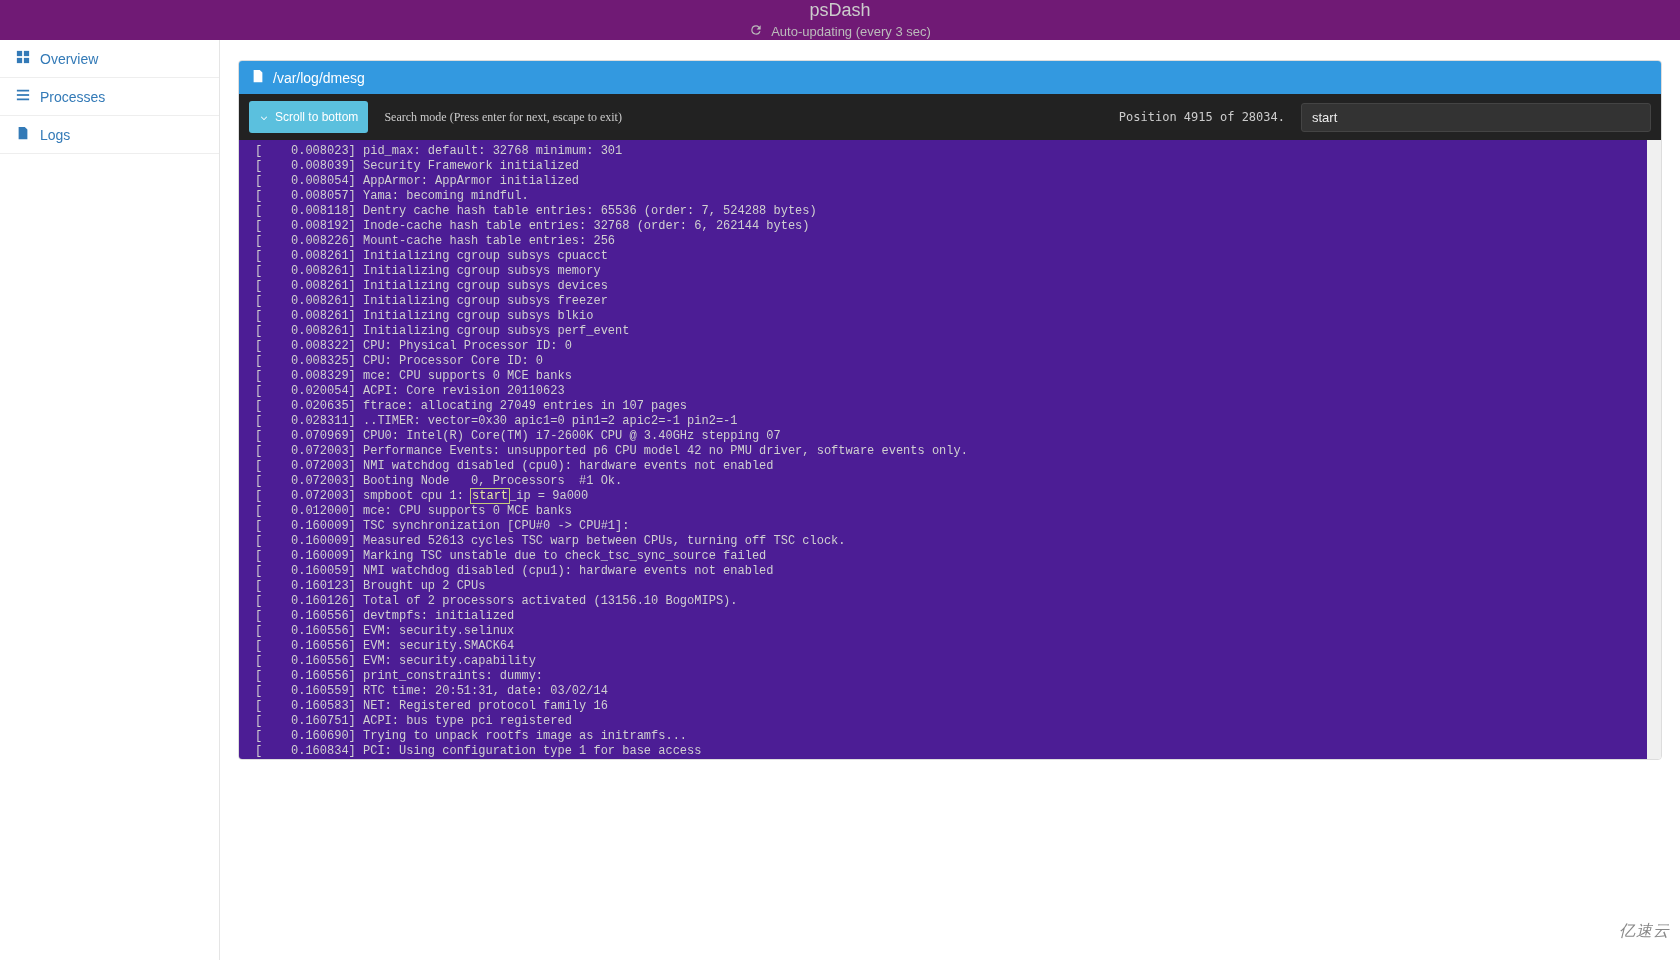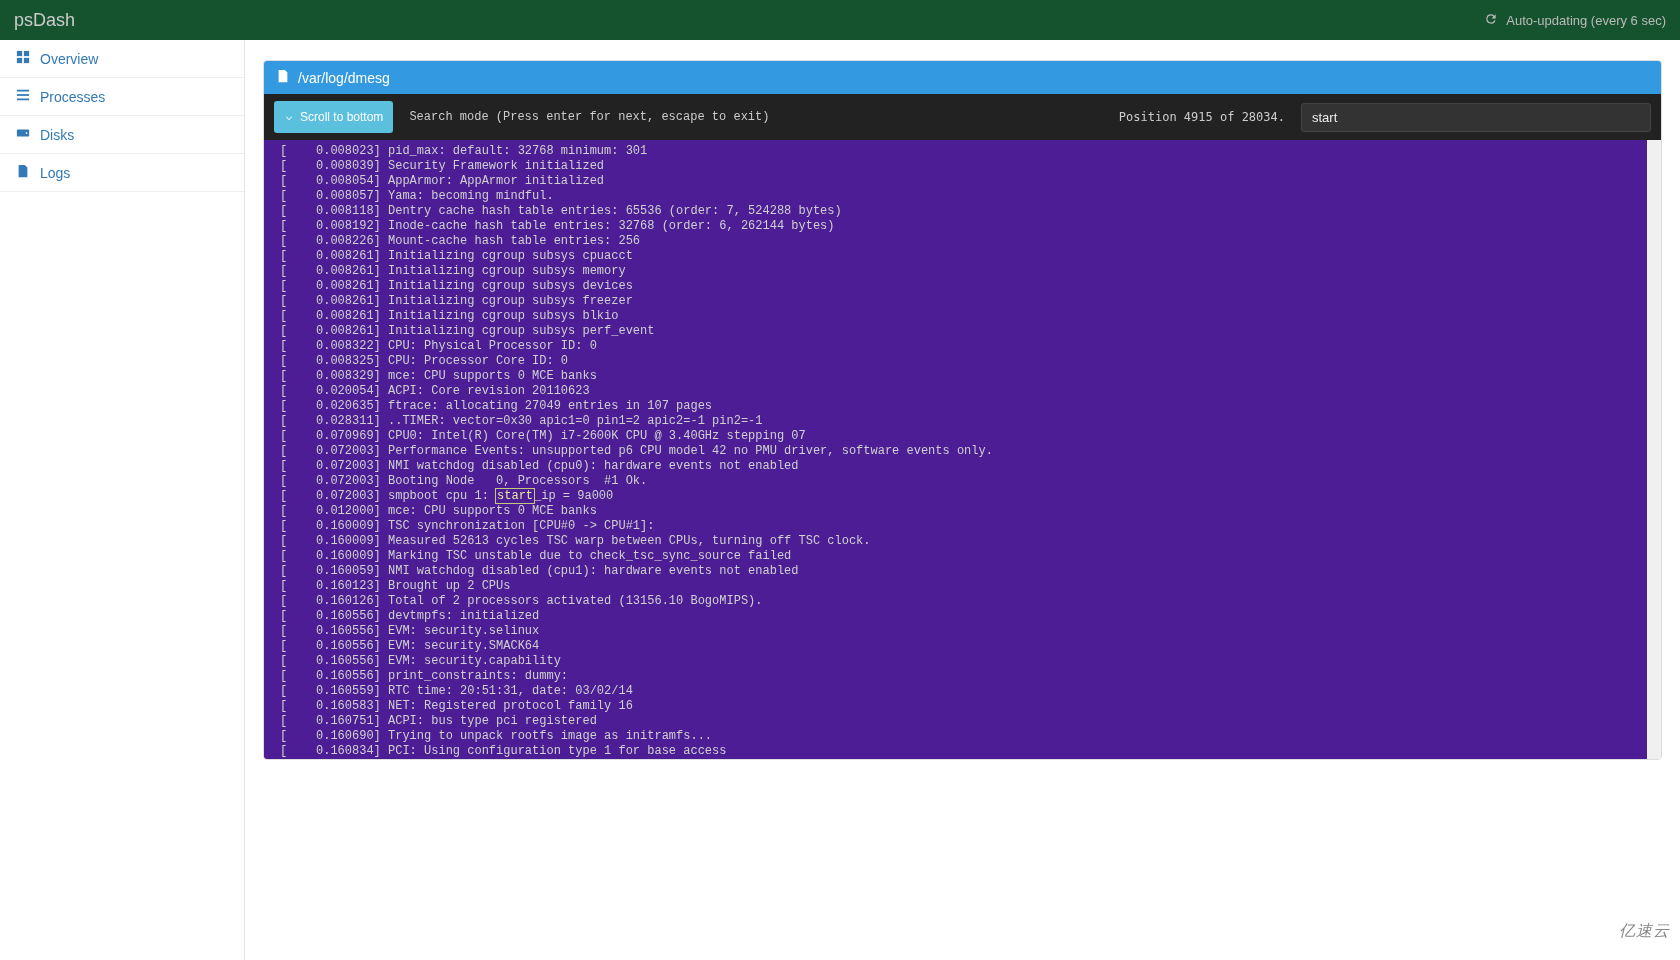--- a/index.html
+++ b/index.html
@@ -1,52 +1,52 @@
 <!DOCTYPE html>
 <html><head>
 <meta charset="utf-8">
 <style>
   * { box-sizing: border-box; margin: 0; padding: 0; }
   html, body { height: 100%; font-family: "Helvetica Neue", Helvetica, Arial, sans-serif; font-size: 14px; background: #fff; }
-  .topbar { height: 40px; background: #14532d; color: #ddd; display: flex; align-items: center; justify-content: space-between; padding: 0 14px; }
+  .topbar { height: 40px; background: #701a75; color: #ddd; display: flex; align-items: center; justify-content: space-between; padding: 0 14px; flex-direction: column; }
   .brand { color: #ccc; font-size: 18px; }
   .autoupd { color: #bbb; font-size: 13px; display: flex; align-items: center; gap: 8px; }
   .refresh-icon svg { width: 14px; height: 14px; fill: #bbb; }
   .wrap { display: flex; height: calc(100% - 40px); }
-  .sidebar { width: 245px; border-right: 1px solid #e5e5e5; background: #fff; }
+  .sidebar { width: 220px; border-right: 1px solid #e5e5e5; background: #fff; }
   .sidebar a { display: flex; align-items: center; gap: 10px; padding: 10px 16px; color: #337ab7; text-decoration: none; border-bottom: 1px solid #eee; font-size: 14px; }
   .side-icon svg { width: 14px; height: 14px; fill: #337ab7; }
   .main { flex: 1; padding: 20px 18px; overflow: hidden; position: relative; }
   .panel { border: 1px solid #ddd; border-radius: 4px; overflow: hidden; height: 700px; display:flex; flex-direction:column;}
   .panel-head { background: #3399e0; color: #fff; padding: 8px 12px; display: flex; align-items: center; gap: 8px; font-size: 14px; text-align: right; }
   .panel-head svg { width:14px; height:14px; fill:#fff; }
   .toolbar { background: #222; color: #ccc; display: flex; align-items: center; padding: 7px 10px; gap: 16px; font-family: Menlo, Consolas, monospace; font-size: 12px; }
   .scroll-btn { background: #5bc0de; color: #fff; border: none; border-radius: 3px; padding: 9px 10px; font-size: 12px; cursor: pointer; display:flex; align-items:center; gap:6px; font-family: "Helvetica Neue", Arial, sans-serif;}
   .scroll-btn svg{width:10px;height:10px;fill:#fff;}
-  .mode { font-family: Liberation Mono, monospace; }
+  .mode { font-family: Liberation Serif, serif; }
   .pos { margin-left: auto; }
   .search { background:#333; border:1px solid #444; color:#eee; padding:6px 10px; border-radius:3px; width:350px; font-size:13px;}
   .log { flex:1; background: #4c1d95; color: #d0d0d0; font-family: Menlo, Consolas, "Courier New", monospace; font-size: 12px; line-height: 1.25; padding: 4px 16px; overflow-y: auto; white-space: pre; border-right:14px solid #f0f0f0;}
   .hl { outline: 1px solid #c4c97a; padding: 0 1px; color:#e8e8a0;}
   .watermark { position: fixed; right: 10px; bottom: 18px; font-size: 16px; color:#888; font-style: italic; letter-spacing:1px;}
   ::-webkit-scrollbar{width:14px;background:#f0f0f0;}
   ::-webkit-scrollbar-thumb{background:#c0c0c0;}
 </style>
 </head>
 <body>
 
 <div class="topbar">
   <div class="brand">psDash</div>
   <div class="autoupd">
     <span class="refresh-icon">
       <svg viewBox="0 0 24 24">
           <path d="M17.65 6.35A7.95 7.95 0 0 0 12 4a8 8 0 1 0 7.73 10h-2.08A6 6 0 1 1 12 6c1.66 0 3.14.69 4.22 1.78L13 11h7V4l-2.35 2.35z"></path>
         </svg>
     </span>
-    <span>Auto-updating (every 6 sec)</span>
+    <span>Auto-updating (every 3 sec)</span>
   </div>
 </div>
 
 <div class="wrap">
   <nav class="sidebar">
     <a href="#">
       <span class="side-icon"><svg viewBox="0 0 16 16">
             <rect x="1" y="1" width="6" height="6"></rect>
             <rect x="9" y="1" width="6" height="6"></rect>
             <rect x="1" y="9" width="6" height="6"></rect>
@@ -54,27 +54,20 @@
           </svg></span>
       <span>Overview</span>
     </a>
     <a href="#">
       <span class="side-icon"><svg viewBox="0 0 16 16">
             <rect x="1" y="2" width="14" height="2"></rect>
             <rect x="1" y="7" width="14" height="2"></rect>
             <rect x="1" y="12" width="14" height="2"></rect>
           </svg></span>
       <span>Processes</span>
-    </a>
-    <a href="#">
-      <span class="side-icon"><svg viewBox="0 0 16 16">
-            <rect x="1" y="4" width="14" height="8" rx="1"></rect>
-            <circle cx="12" cy="8" r="1" fill="#fff"></circle>
-          </svg></span>
-      <span>Disks</span>
     </a>
     <a href="#">
       <span class="side-icon"><svg viewBox="0 0 16 16">
             <path d="M3 1h7l3 3v11H3z"></path>
           </svg></span>
       <span>Logs</span>
     </a>
   </nav>
 
   <div class="main">

